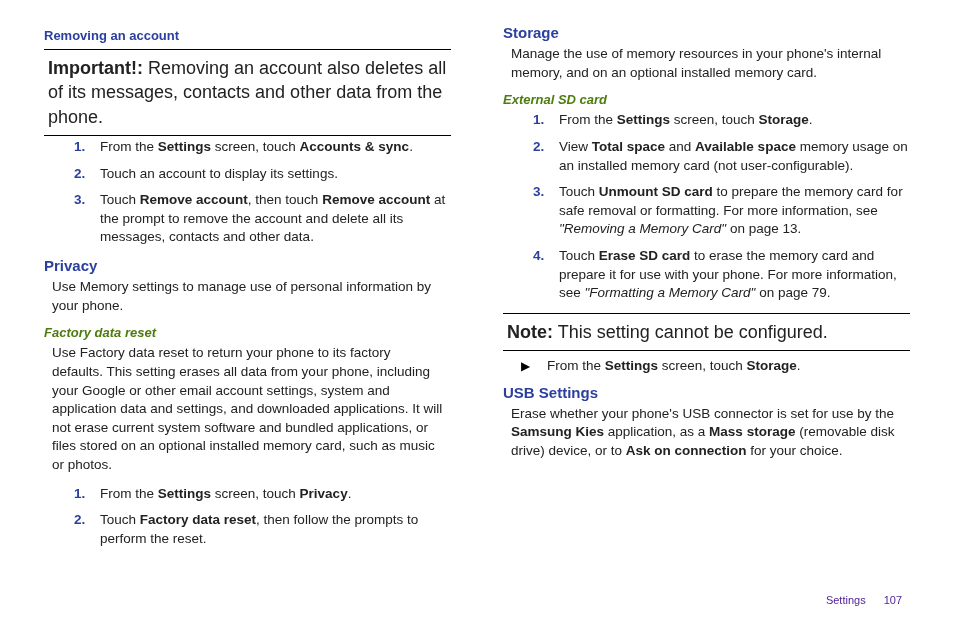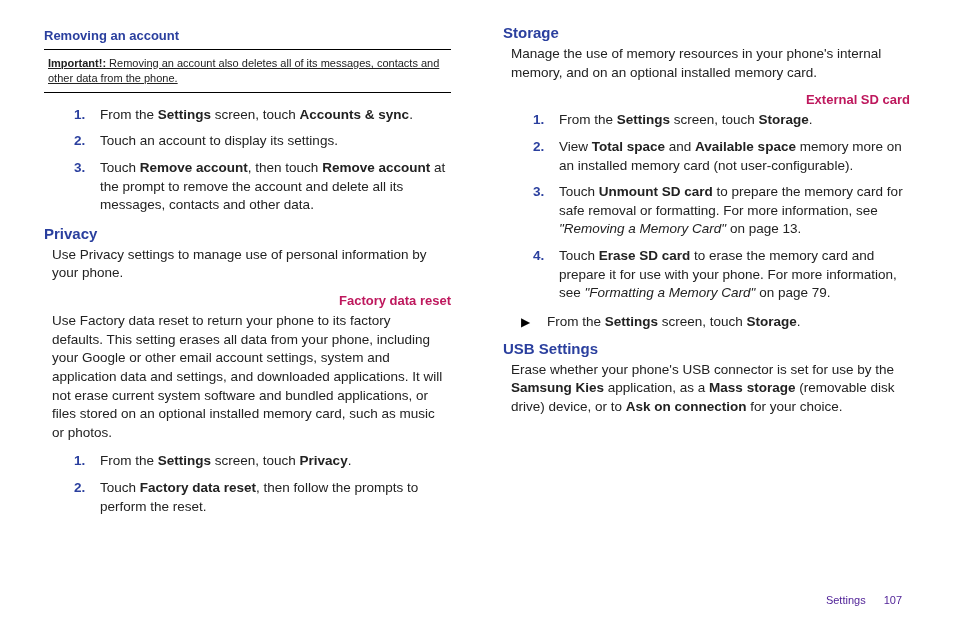--- a/index.html
+++ b/index.html
@@ -30,34 +30,33 @@
     font-size: 13px;
     margin: 4px 0 6px 0;
   }
   .h-section {
     color: #2a3f9e;
     font-weight: bold;
     font-size: 15px;
     margin: 8px 0 4px 0;
   }
   .h-minor {
-    color: #be185d;
+    color: #4d7c0f;
     font-weight: bold;
+    font-style: italic;
     font-size: 13px;
     margin: 8px 0 4px 0;
-    text-align: right;
   }
   .callout {
     border-top: 1.5px solid #000;
     border-bottom: 1.5px solid #000;
     padding: 6px 4px;
-    margin: 6px 0 13px 0;
-    font-size: 11px;
+    margin: 6px 0 2px 0;
+    font-size: 18px;
     line-height: 1.35;
-    text-decoration: underline;
   }
   .callout .lead {
     font-weight: bold;
   }
   .callout .body {
     font-weight: normal;
   }
   .para {
     margin: 4px 8px 10px 8px;
     line-height: 1.38;
@@ -122,21 +121,21 @@
       <li>
         <span>From the </span><span class="bold">Settings</span><span> screen, touch </span><span class="bold">Accounts &amp; sync</span><span>.</span>
       </li>
       <li>Touch an account to display its settings.</li>
       <li>
         <span>Touch </span><span class="bold">Remove account</span><span>, then touch </span><span class="bold">Remove account</span><span> at the prompt to remove the account and delete all its messages, contacts and other data.</span>
       </li>
     </ol>
 
     <div class="h-section">Privacy</div>
-    <div class="para">Use Privacy settings to manage use of personal information by your phone.</div>
+    <div class="para">Use Memory settings to manage use of personal information by your phone.</div>
 
     <div class="h-minor">Factory data reset</div>
     <div class="para">Use Factory data reset to return your phone to its factory defaults. This setting erases all data from your phone, including your Google or other email account settings, system and application data and settings, and downloaded applications.  It will not erase current system software and bundled applications, or files stored on an optional installed memory card, such as music or photos.</div>
 
     <ol class="steps">
       <li>
         <span>From the </span><span class="bold">Settings</span><span> screen, touch </span><span class="bold">Privacy</span><span>.</span>
       </li>
       <li>
         <span>Touch </span><span class="bold">Factory data reset</span><span>, then follow the prompts to perform the reset.</span>
@@ -148,31 +147,34 @@
 
     <div class="h-section" style="margin-top:0">Storage</div>
     <div class="para">Manage the use of memory resources in your phone's internal memory, and on an optional installed memory card.</div>
 
     <div class="h-minor">External SD card</div>
     <ol class="steps">
       <li>
         <span>From the </span><span class="bold">Settings</span><span> screen, touch </span><span class="bold">Storage</span><span>.</span>
       </li>
       <li>
-        <span>View </span><span class="bold">Total space</span><span> and </span><span class="bold">Available space</span><span> memory more on an installed memory card (not user-configurable).</span>
+        <span>View </span><span class="bold">Total space</span><span> and </span><span class="bold">Available space</span><span> memory usage on an installed memory card (not user-configurable).</span>
       </li>
       <li>
         <span>Touch </span><span class="bold">Unmount SD card</span><span> to prepare the memory card for safe removal or formatting. For more information, see </span><span class="italic">"Removing a Memory Card"</span><span> on page 13.</span>
       </li>
       <li>
         <span>Touch </span><span class="bold">Erase SD card</span><span> to erase the memory card and prepare it for use with your phone. For more information, see </span><span class="italic">"Formatting a Memory Card"</span><span> on page 79.</span>
       </li>
     </ol>
 
 
+    <div class="callout">
+      <span class="lead">Note:</span><span class="body"> This setting cannot be configured.</span>
+    </div>
 
     <div class="xref">
       <span class="arrow">▶</span>
       <span>
         <span>From the </span><span class="bold">Settings</span><span> screen, touch </span><span class="bold">Storage</span><span>.</span>
       </span>
     </div>
 
     <div class="h-section">USB Settings</div>
     <div class="para">

